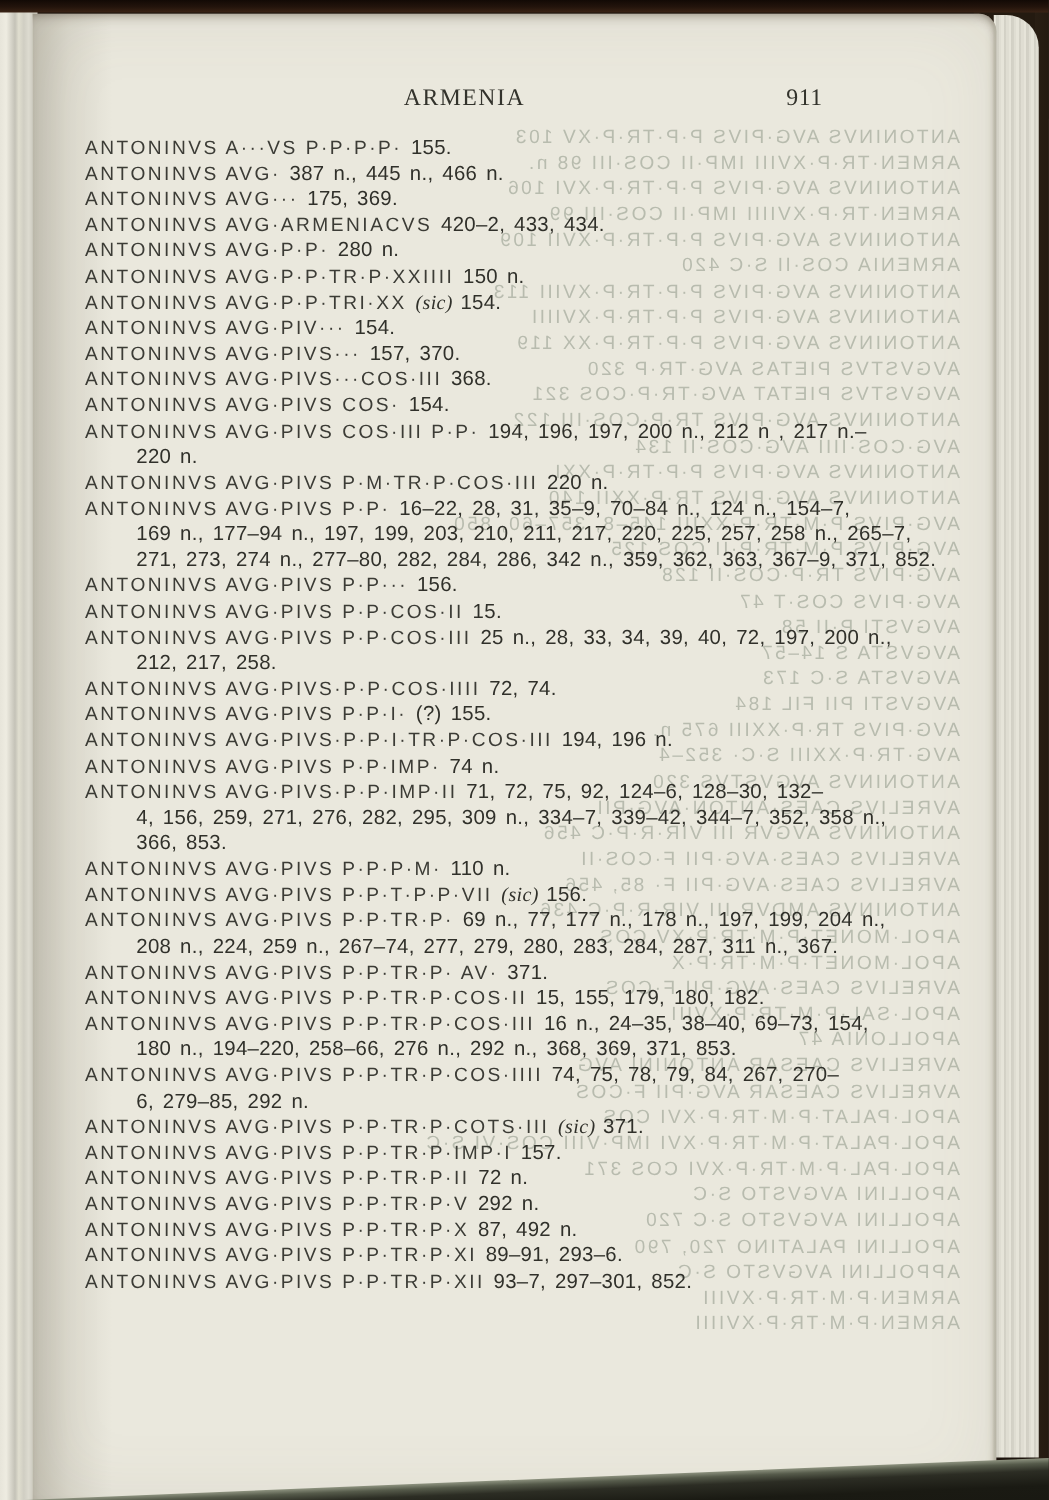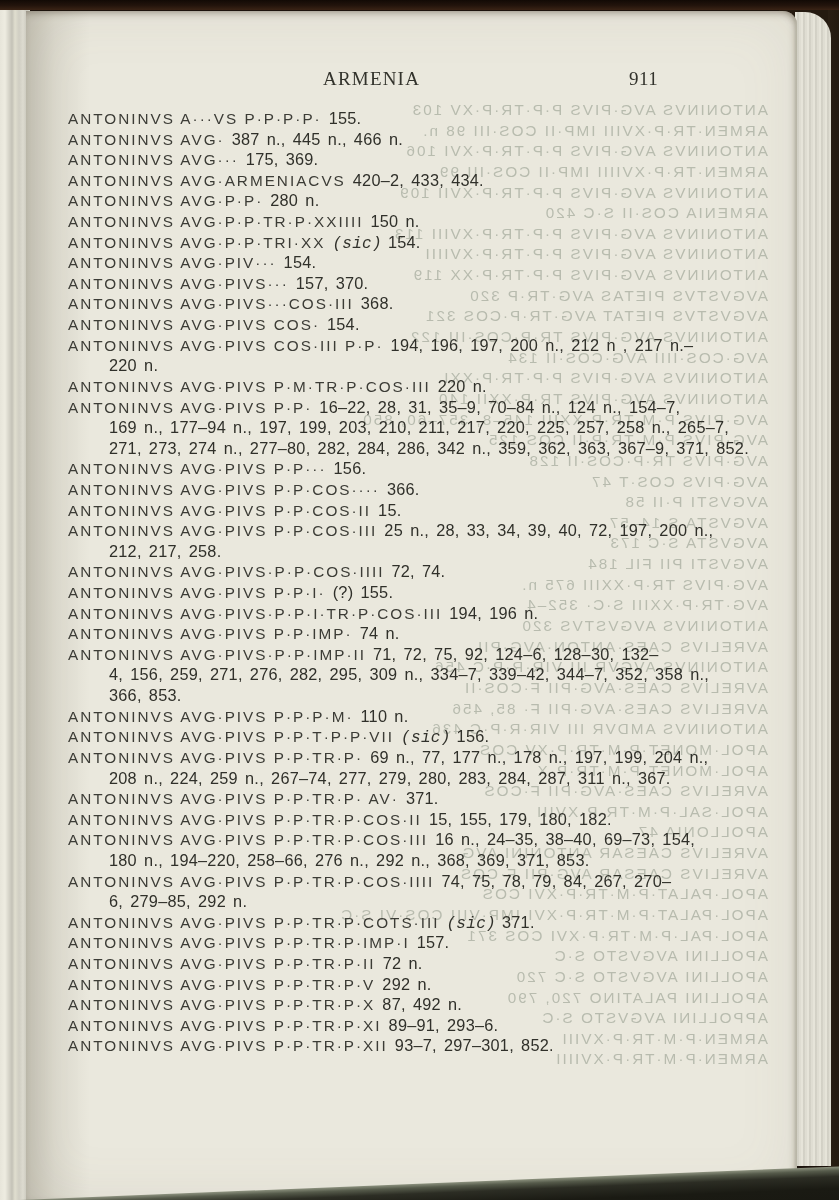--- a/index.html
+++ b/index.html
@@ -82,21 +82,21 @@
     white-space:nowrap;height:20.62px;line-height:20.62px;
     color:#3a3a34;
   }
   .line.cont{padding-left:41px;}
   .legend-text{
     font-family:"Liberation Sans",sans-serif;
     font-size:15.3px;letter-spacing:2.0px;margin-right:7px;
     color:#3c3c36;
   }
   .sic-note{
-    font-family:Liberation Mono, monospace;font-style:italic;
+    font-family:Liberation Serif, serif;font-style:italic;
     font-size:16px;margin-right:6px;color:#31312b;letter-spacing:.3px;text-align:right;
   }
   .page-refs{
     font-family:Liberation Sans, sans-serif;
     font-size:16.3px;letter-spacing:.25px;word-spacing:2.4px;
     color:#30302a;
   }
 
   
   .ghost{
@@ -192,21 +192,20 @@
         <div class="line"><span class="legend-text">ANTONINVS AVG·PIVS···</span><span class="page-refs">157, 370.</span></div>
         <div class="line"><span class="legend-text">ANTONINVS AVG·PIVS···COS·III</span><span class="page-refs">368.</span></div>
         <div class="line"><span class="legend-text">ANTONINVS AVG·PIVS COS·</span><span class="page-refs">154.</span></div>
         <div class="line"><span class="legend-text">ANTONINVS AVG·PIVS COS·III P·P·</span><span class="page-refs">194, 196, 197, 200 n., 212 n , 217 n.–</span></div>
         <div class="line cont"><span class="page-refs">220 n.</span></div>
         <div class="line"><span class="legend-text">ANTONINVS AVG·PIVS P·M·TR·P·COS·III</span><span class="page-refs">220 n.</span></div>
         <div class="line"><span class="legend-text">ANTONINVS AVG·PIVS P·P·</span><span class="page-refs">16–22, 28, 31, 35–9, 70–84 n., 124 n., 154–7,</span></div>
         <div class="line cont"><span class="page-refs">169 n., 177–94 n., 197, 199, 203, 210, 211, 217, 220, 225, 257, 258 n., 265–7,</span></div>
         <div class="line cont"><span class="page-refs">271, 273, 274 n., 277–80, 282, 284, 286, 342 n., 359, 362, 363, 367–9, 371, 852.</span></div>
         <div class="line"><span class="legend-text">ANTONINVS AVG·PIVS P·P···</span><span class="page-refs">156.</span></div>
-        <div class="line"><span class="legend-text">ANTONINVS AVG·PIVS P·P·COS····</span><span class="page-refs">366.</span></div>
         <div class="line"><span class="legend-text">ANTONINVS AVG·PIVS P·P·COS·II</span><span class="page-refs">15.</span></div>
         <div class="line"><span class="legend-text">ANTONINVS AVG·PIVS P·P·COS·III</span><span class="page-refs">25 n., 28, 33, 34, 39, 40, 72, 197, 200 n.,</span></div>
         <div class="line cont"><span class="page-refs">212, 217, 258.</span></div>
         <div class="line"><span class="legend-text">ANTONINVS AVG·PIVS·P·P·COS·IIII</span><span class="page-refs">72, 74.</span></div>
         <div class="line"><span class="legend-text">ANTONINVS AVG·PIVS P·P·I·</span><span class="page-refs">(?) 155.</span></div>
         <div class="line"><span class="legend-text">ANTONINVS AVG·PIVS·P·P·I·TR·P·COS·III</span><span class="page-refs">194, 196 n.</span></div>
         <div class="line"><span class="legend-text">ANTONINVS AVG·PIVS P·P·IMP·</span><span class="page-refs">74 n.</span></div>
         <div class="line"><span class="legend-text">ANTONINVS AVG·PIVS·P·P·IMP·II</span><span class="page-refs">71, 72, 75, 92, 124–6, 128–30, 132–</span></div>
         <div class="line cont"><span class="page-refs">4, 156, 259, 271, 276, 282, 295, 309 n., 334–7, 339–42, 344–7, 352, 358 n.,</span></div>
         <div class="line cont"><span class="page-refs">366, 853.</span></div>

